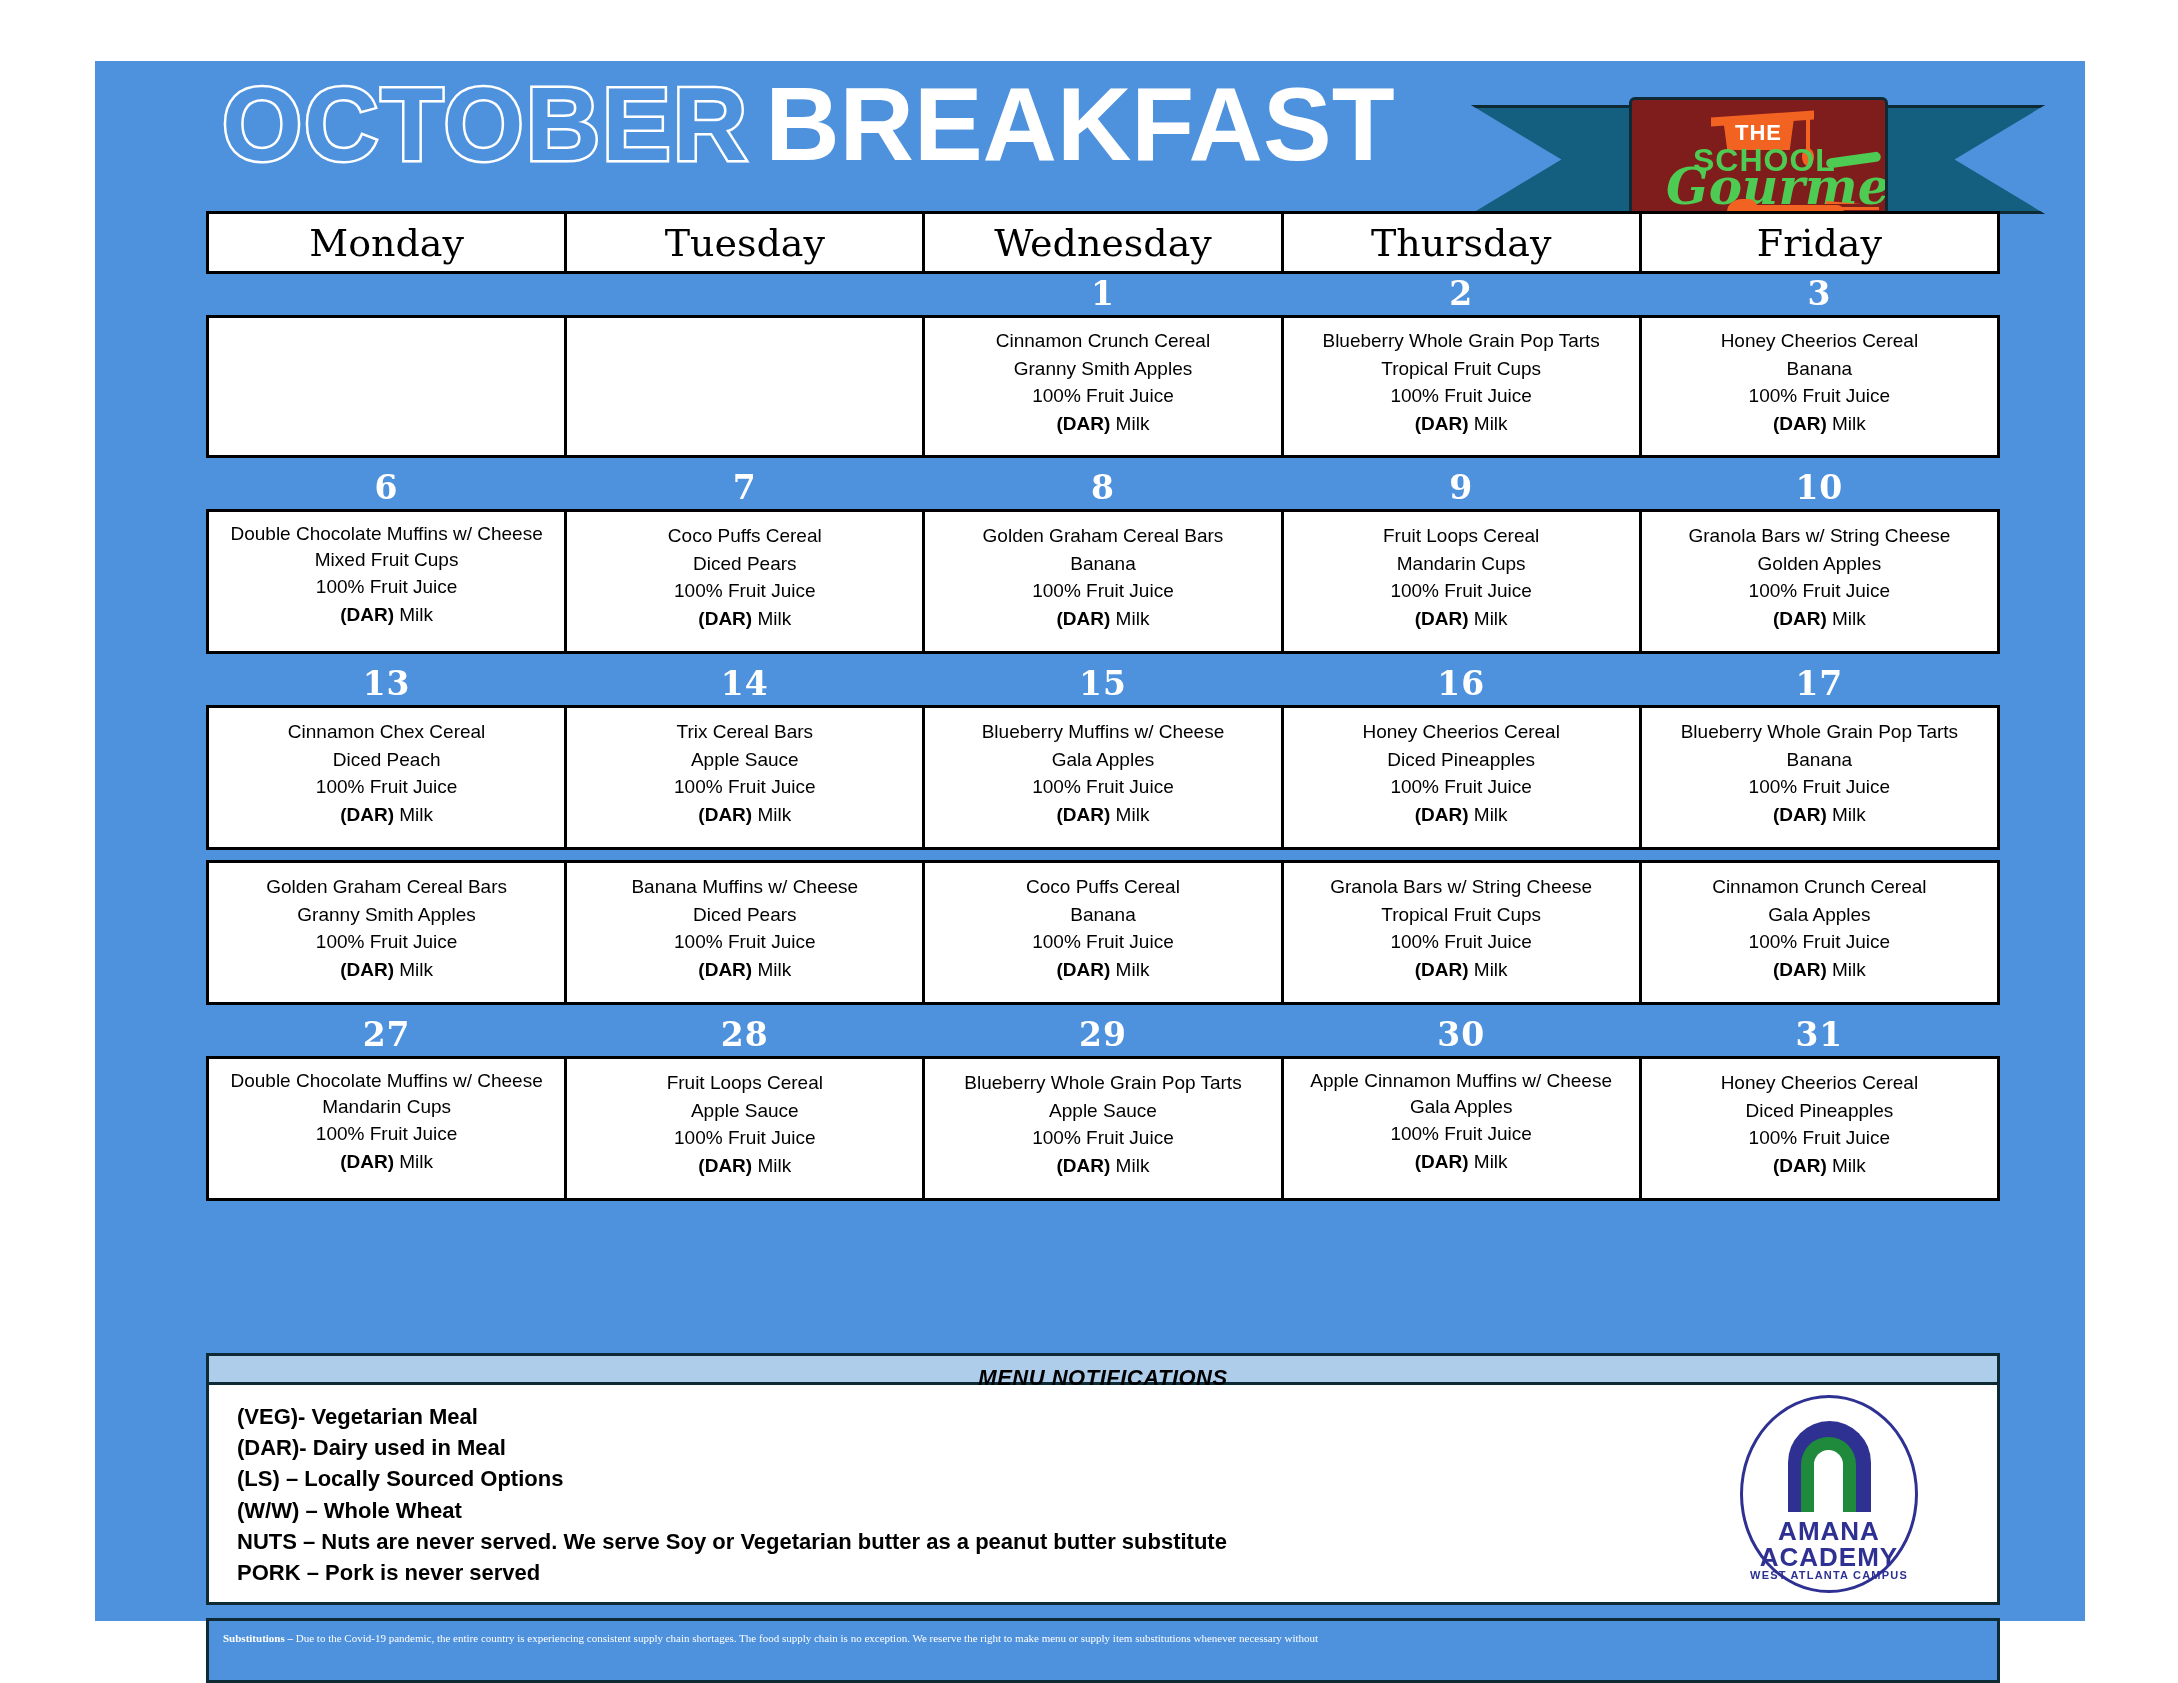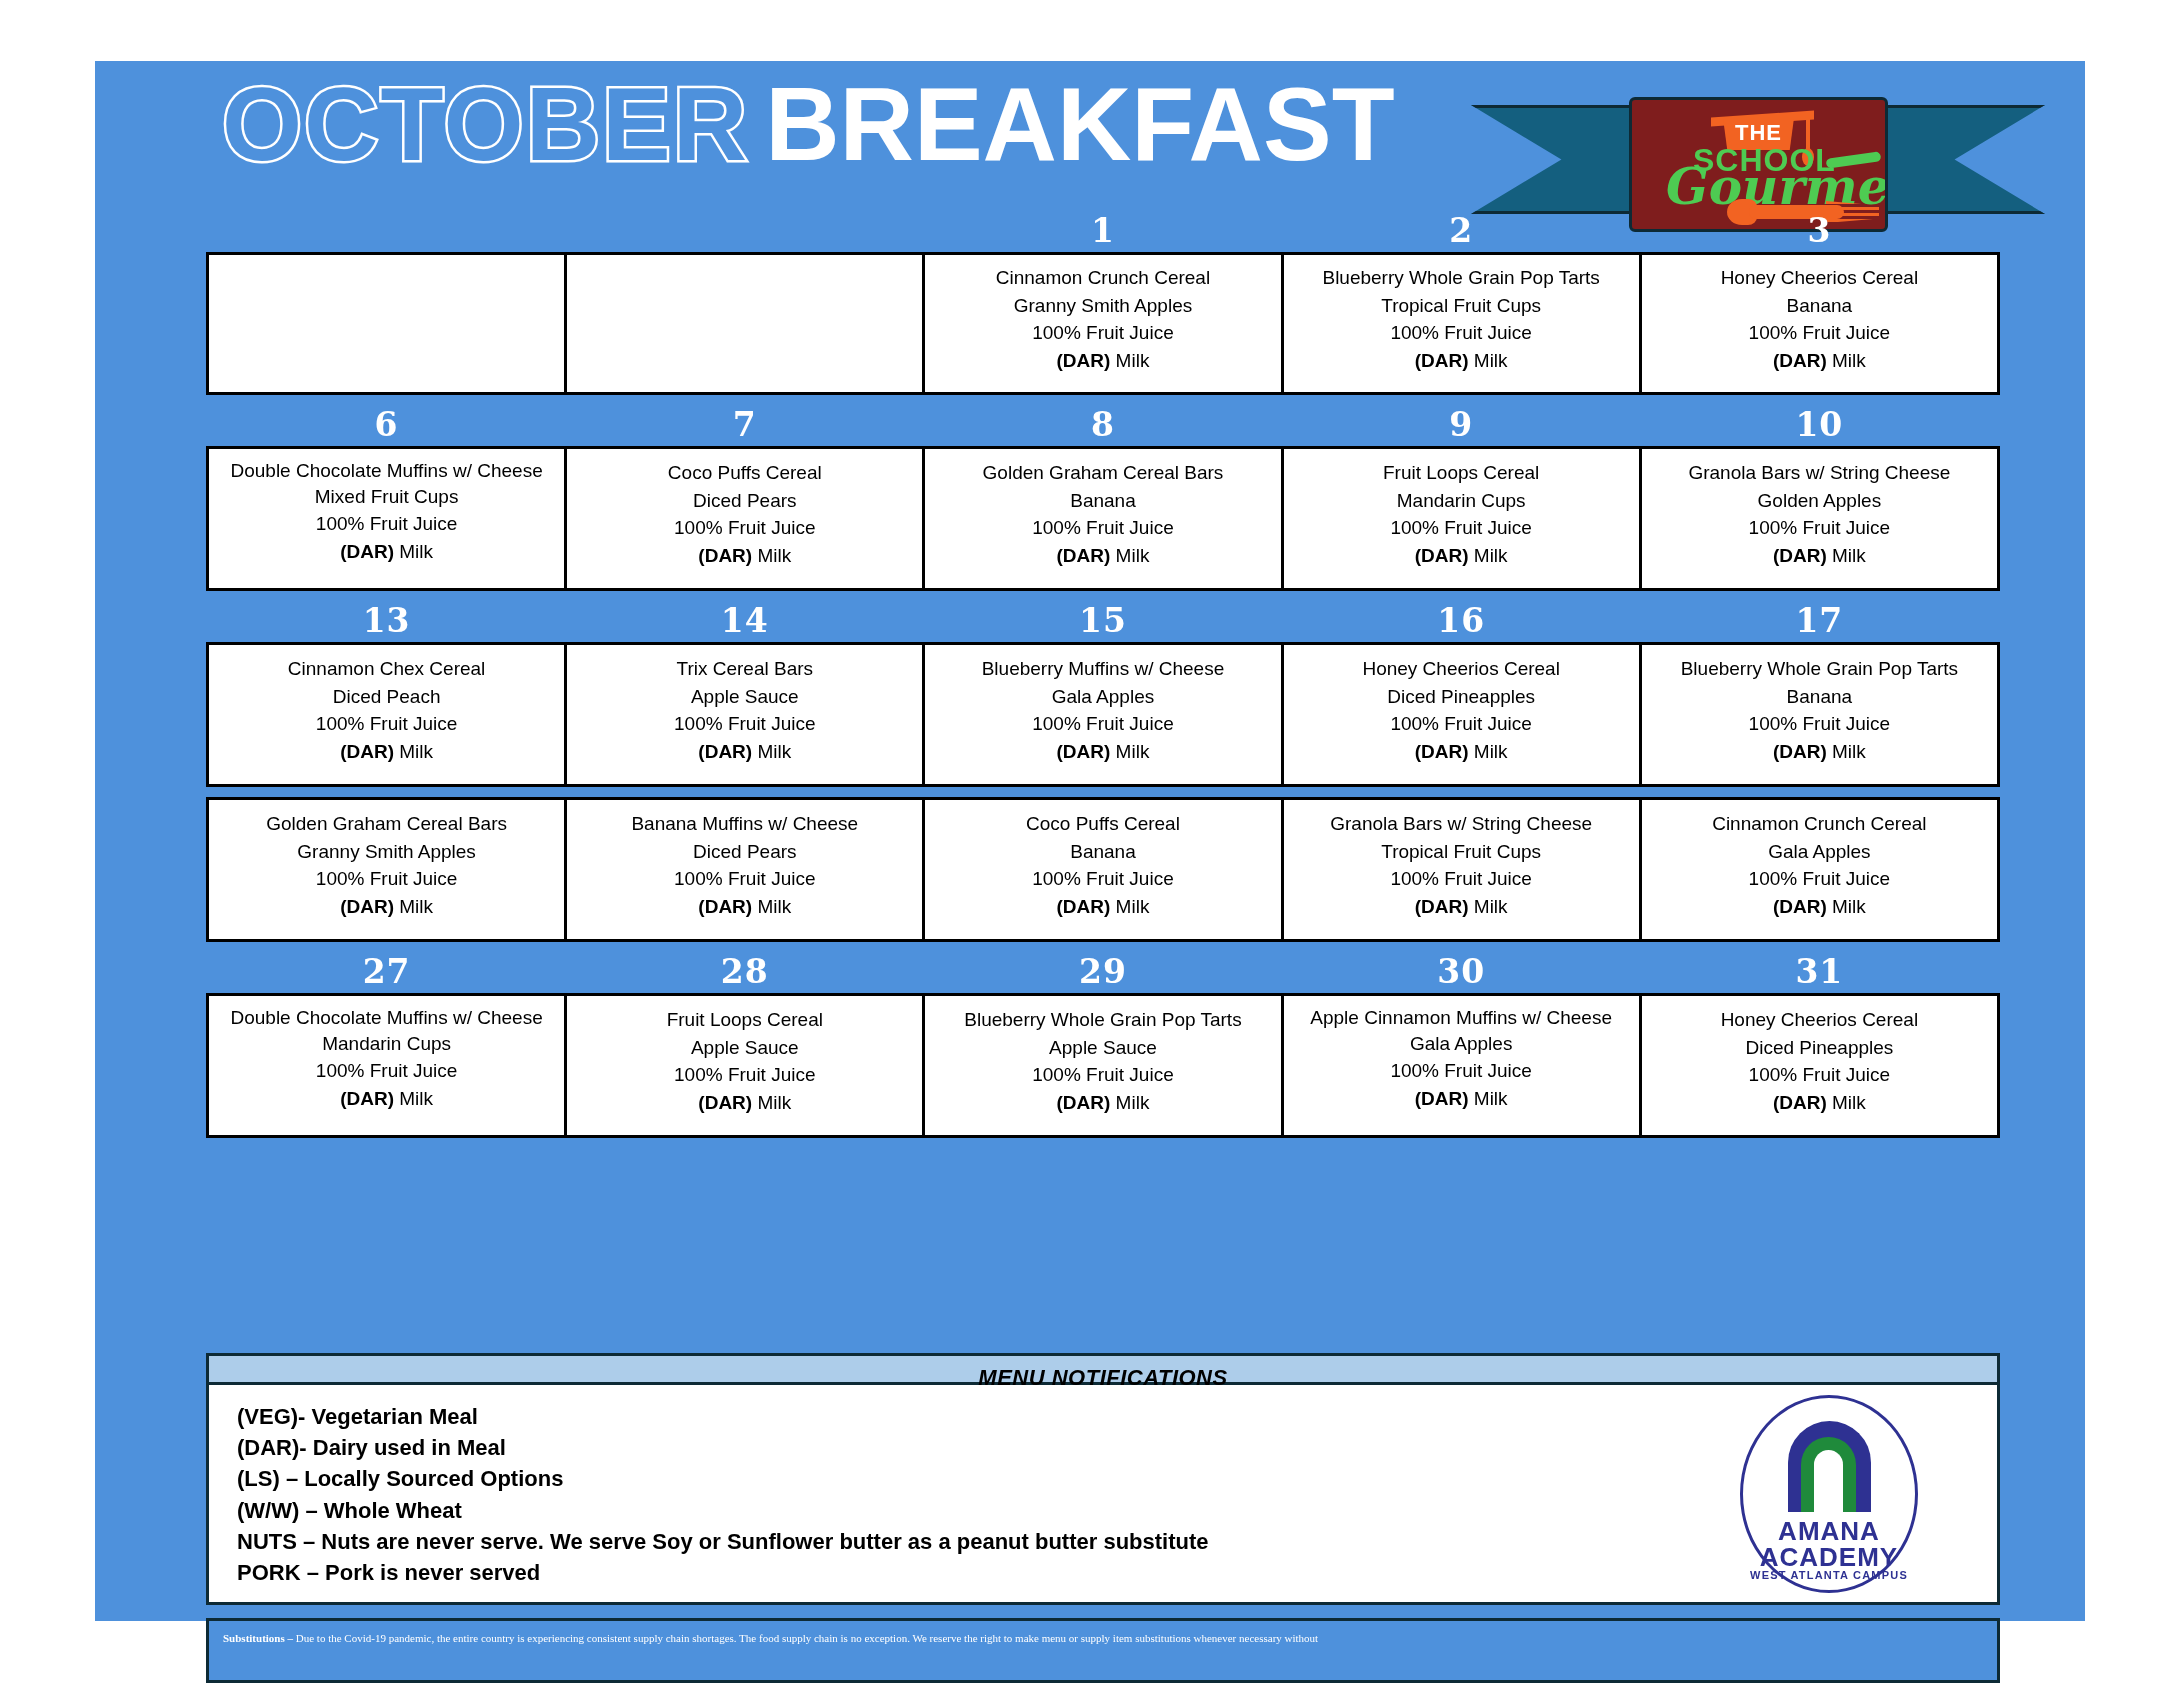--- a/index.html
+++ b/index.html
@@ -399,20 +399,27 @@
   <div id="calendar">
     <table class="cal">
       <colgroup>
           <col>
           <col>
           <col>
           <col>
           <col>
         </colgroup>
       <tbody id="cal-body">
+          <tr class="dow-row">
+            <td>Monday</td>
+            <td>Tuesday</td>
+            <td>Wednesday</td>
+            <td>Thursday</td>
+            <td>Friday</td>
+          </tr>
           <tr class="num-row">
             <td></td>
             <td></td>
             <td>1</td>
             <td>2</td>
             <td>3</td>
           </tr>
           <tr class="meal-row week1">
             <td class="blank"></td>
             <td class="blank"></td>
@@ -665,21 +672,21 @@
   <div id="notif">
     <div id="notif-head">
       <span>MENU NOTIFICATIONS</span>
     </div>
     <div id="notif-body">
       <div id="notif-list">
           <div class="notif-line">(VEG)- Vegetarian Meal</div>
           <div class="notif-line">(DAR)- Dairy used in Meal</div>
           <div class="notif-line">(LS) – Locally Sourced Options</div>
           <div class="notif-line">(W/W) – Whole Wheat</div>
-          <div class="notif-line">NUTS – Nuts are never serve. We serve Soy or Sunflower butter as a peanut butter substitute</div>
+          <div class="notif-line">NUTS – Nuts are never served. We serve Soy or Vegetarian butter as a peanut butter substitute</div>
           <div class="notif-line">PORK – Pork is never served</div>
         </div>
 
       <div id="seal">
         <div class="ring"></div>
         <div class="arch-blue"></div>
         <div class="arch-green"></div>
         <div class="seal-t1">AMANA</div>
         <div class="seal-t2">ACADEMY</div>
         <div class="seal-t3">WEST ATLANTA CAMPUS</div>

